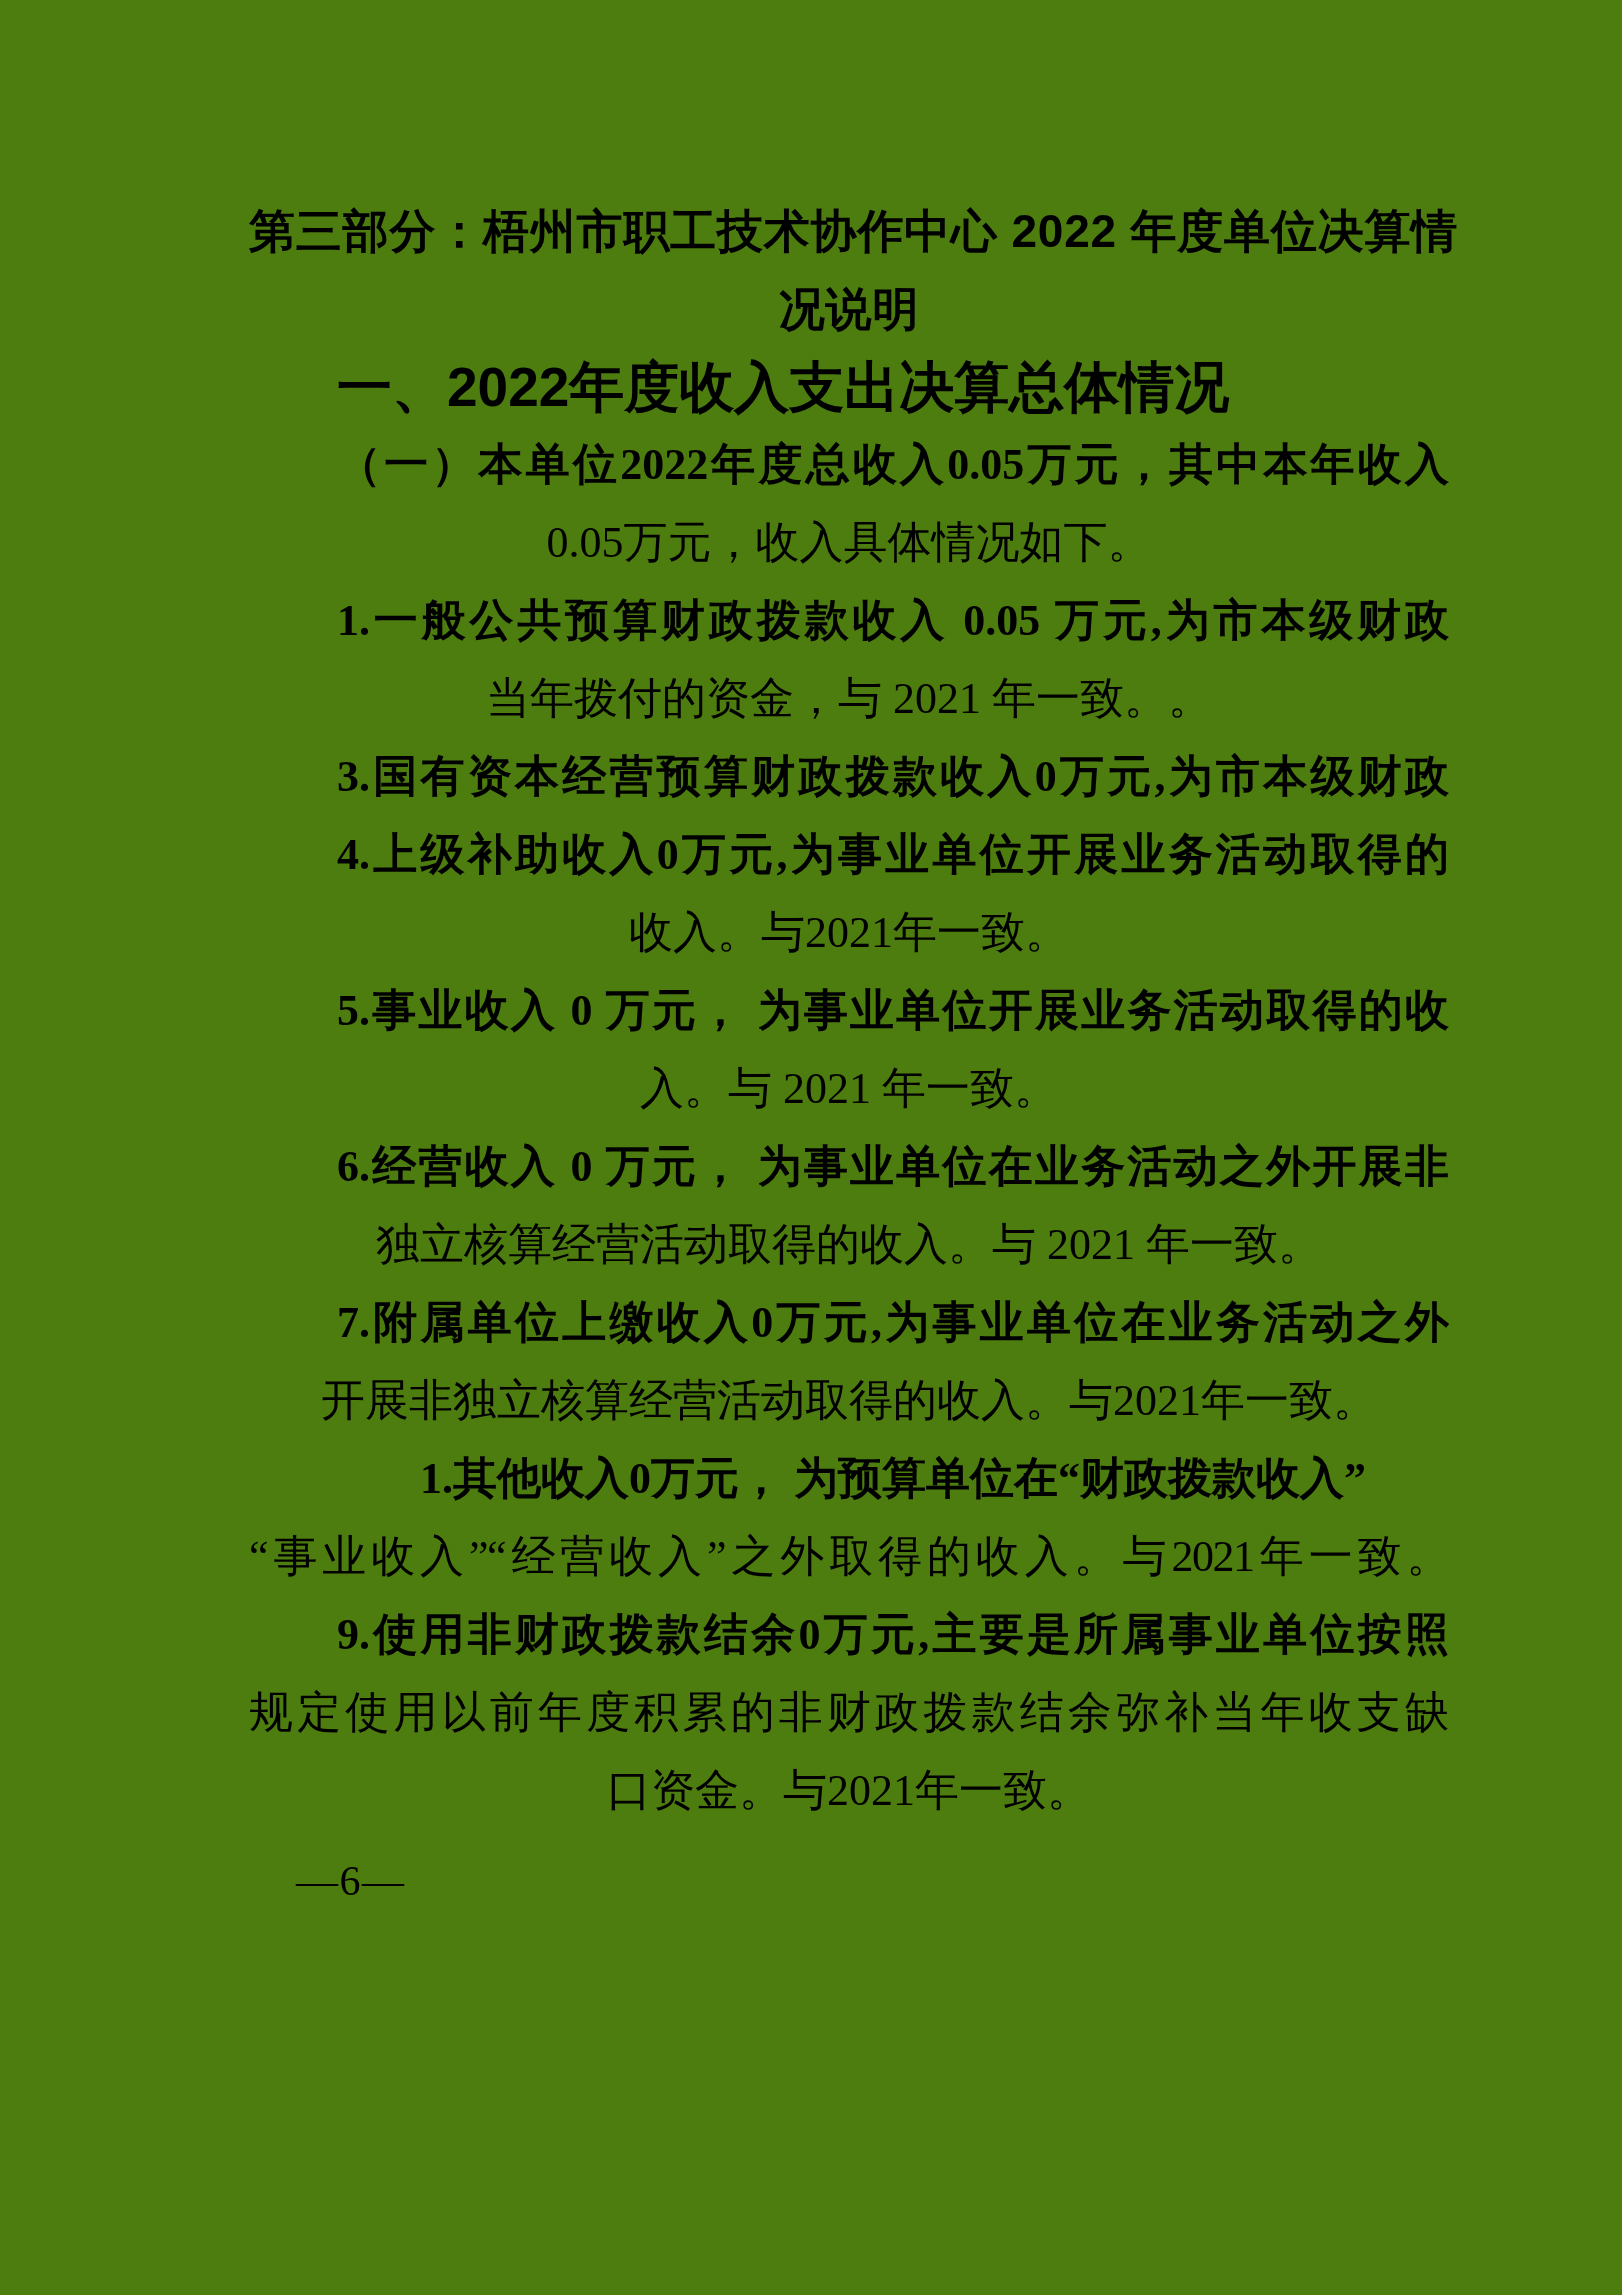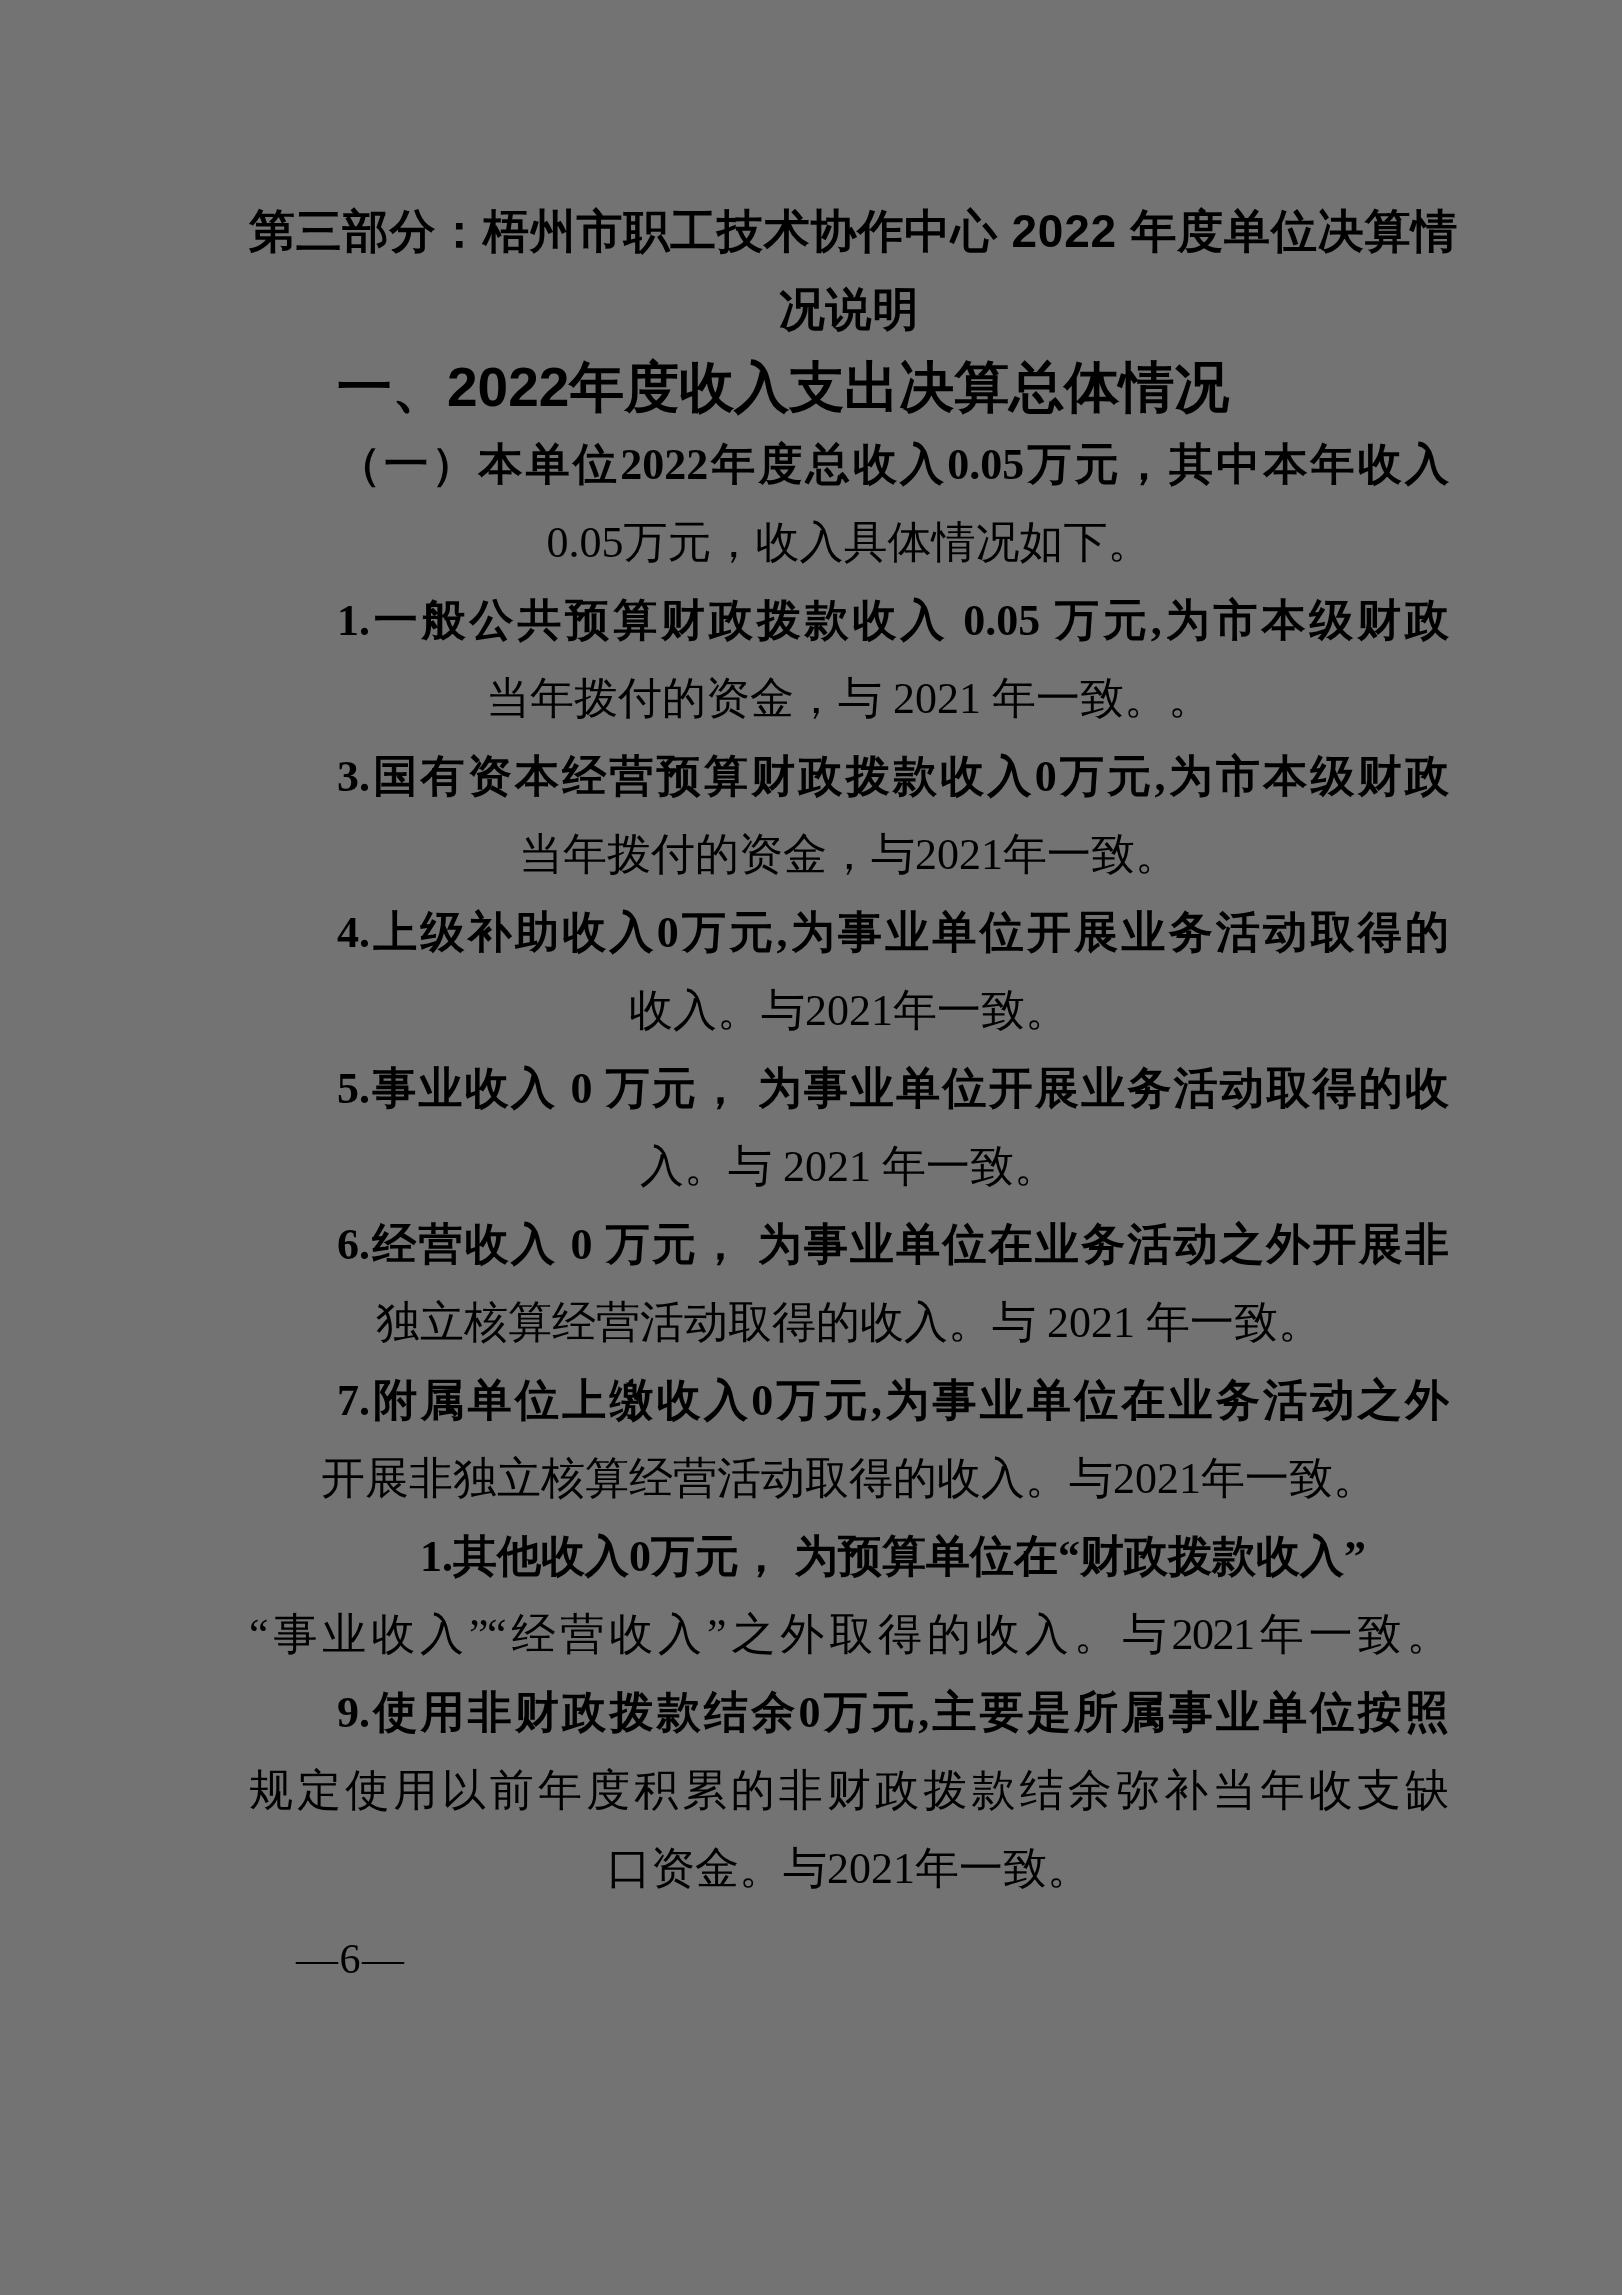--- a/index.html
+++ b/index.html
@@ -5,21 +5,21 @@
   html, body {
     margin: 0;
     padding: 0;
     background: #888;
   }
   .page {
     position: relative;
     width: 1623px;
     height: 2295px;
     margin: 0 auto;
-    background: #737373;
+    background: #4d7c0f;
     overflow: hidden;
     color: #000000;
   }
   .content {
     position: absolute;
     top: 192px;
     left: 249px;
     width: 1200px;
   }
   .doc-title {
@@ -81,21 +81,20 @@
     <div class="section-heading">一、2022年度收入支出决算总体情况</div>
 
     <div class="bodyline first full">（一）本单位2022年度总收入0.05万元，其中本年收入</div>
     <div class="bodyline">0.05万元，收入具体情况如下。</div>
 
     <div class="bodyline first full">1.一般公共预算财政拨款收入 0.05 万元,为市本级财政</div>
     <div class="bodyline">当年拨付的资金，与 2021 年一致。。</div>
 
 
     <div class="bodyline first full">3.国有资本经营预算财政拨款收入0万元,为市本级财政</div>
-    <div class="bodyline">当年拨付的资金，与2021年一致。</div>
 
     <div class="bodyline first full">4.上级补助收入0万元,为事业单位开展业务活动取得的</div>
     <div class="bodyline">收入。与2021年一致。</div>
 
     <div class="bodyline first full">5.事业收入 0 万元， 为事业单位开展业务活动取得的收</div>
     <div class="bodyline">入。与 2021 年一致。</div>
 
     <div class="bodyline first full">6.经营收入 0 万元， 为事业单位在业务活动之外开展非</div>
     <div class="bodyline">独立核算经营活动取得的收入。与 2021 年一致。</div>
 

